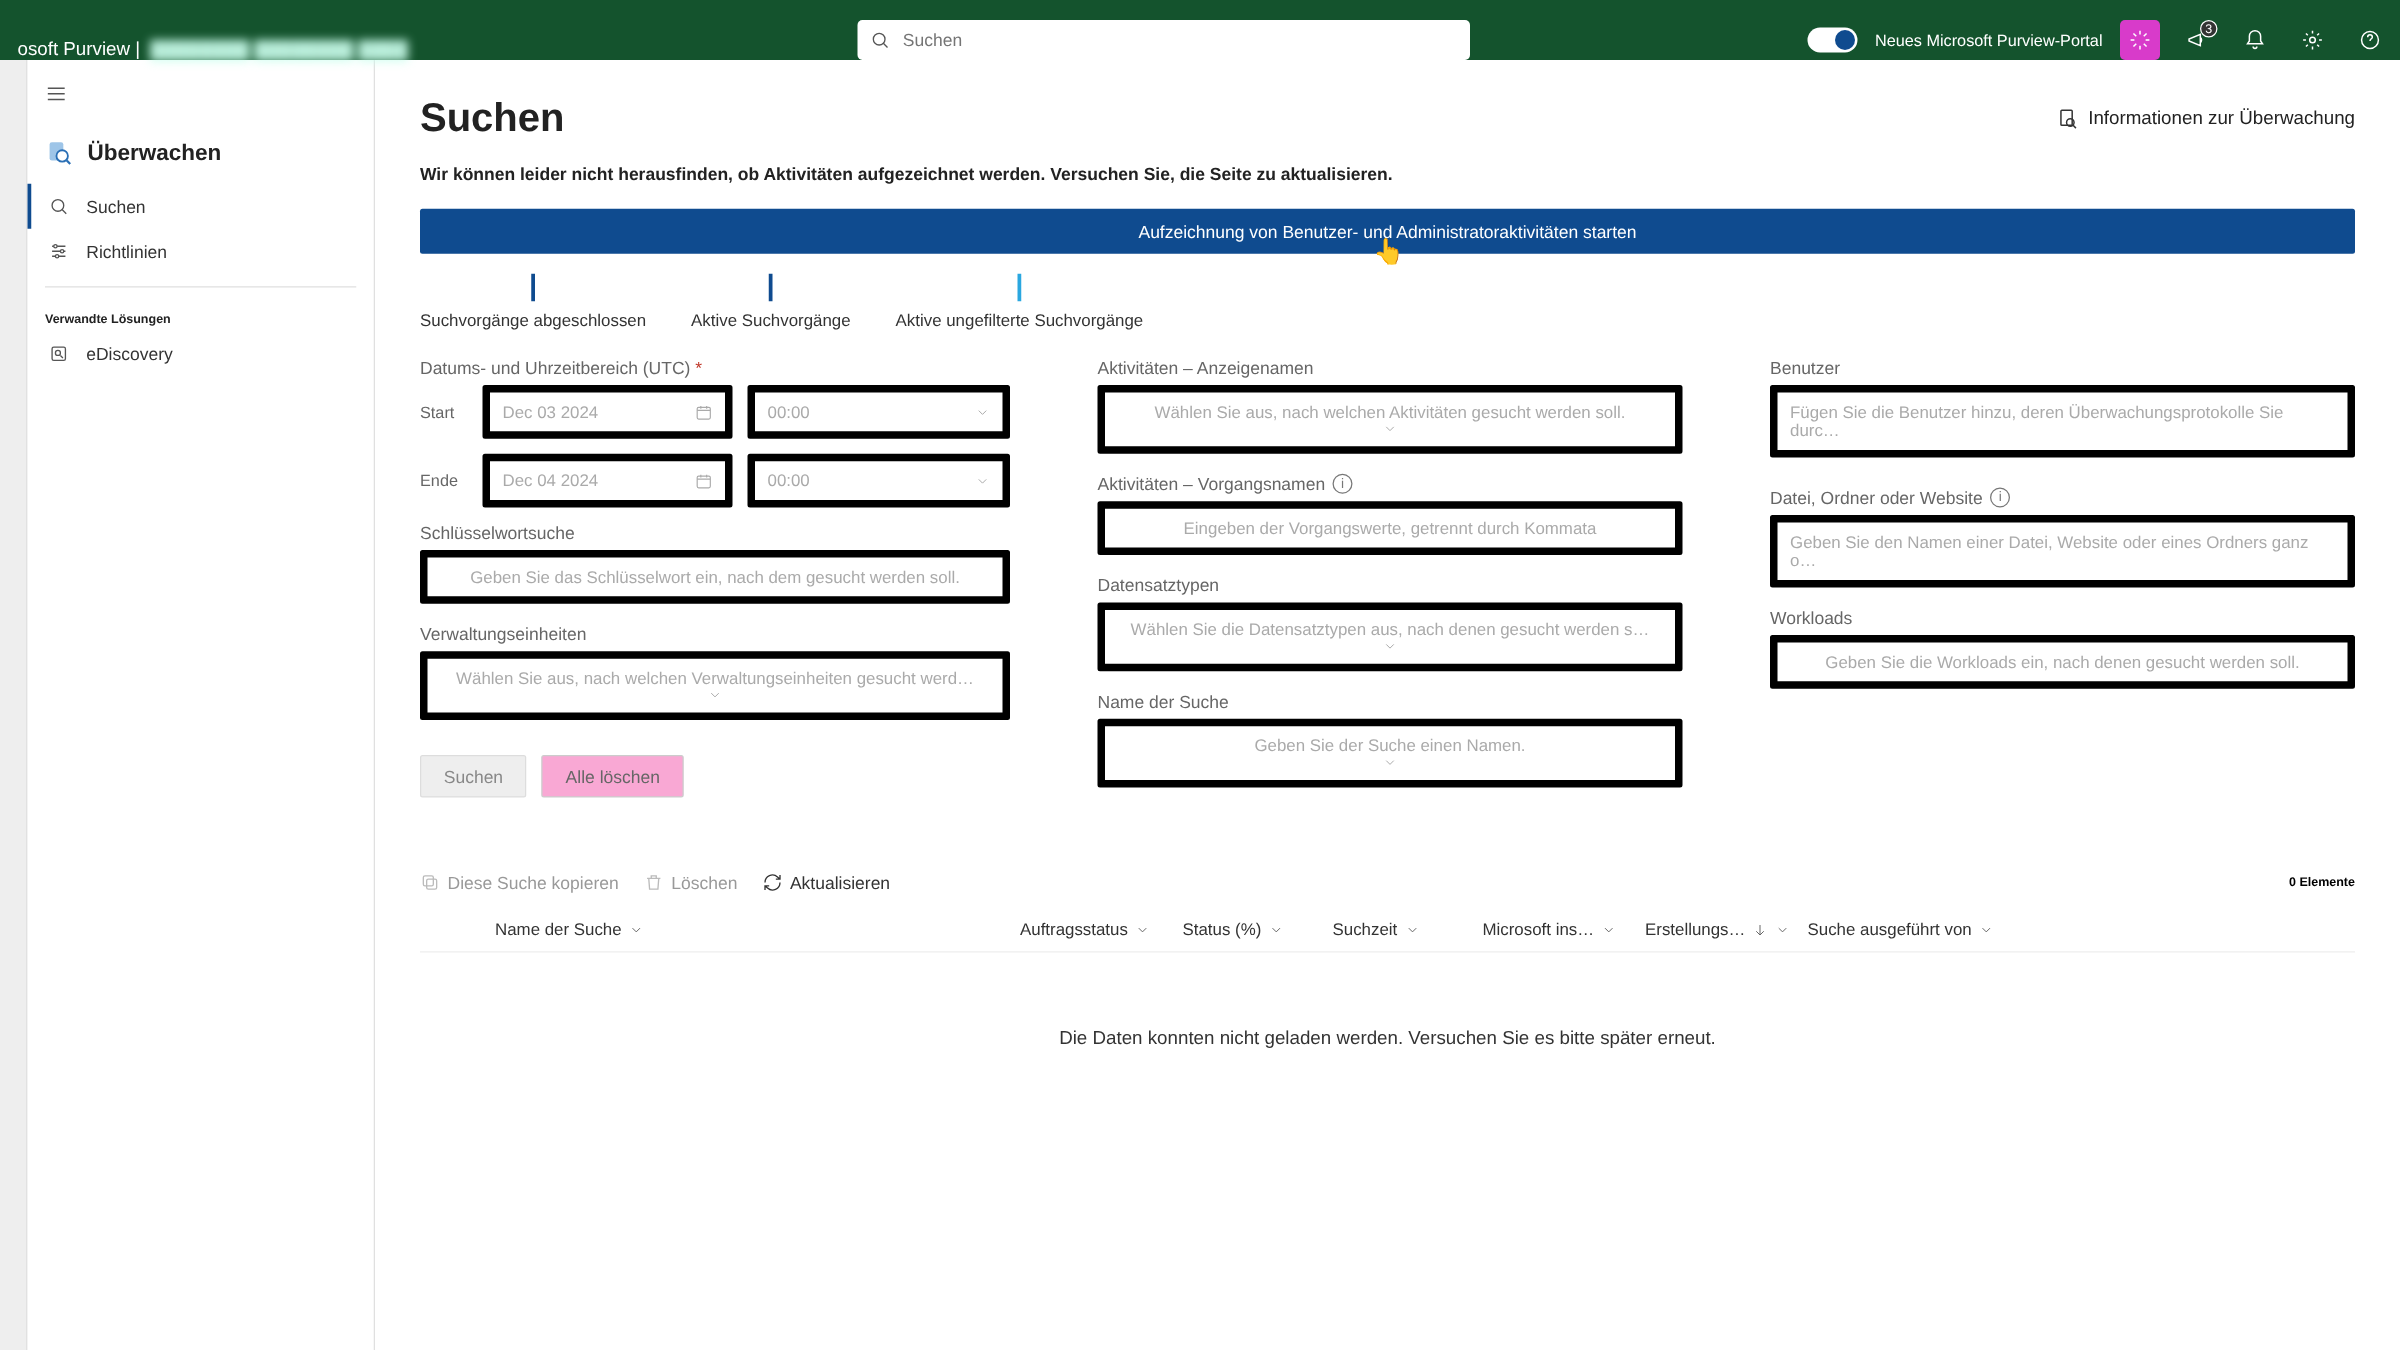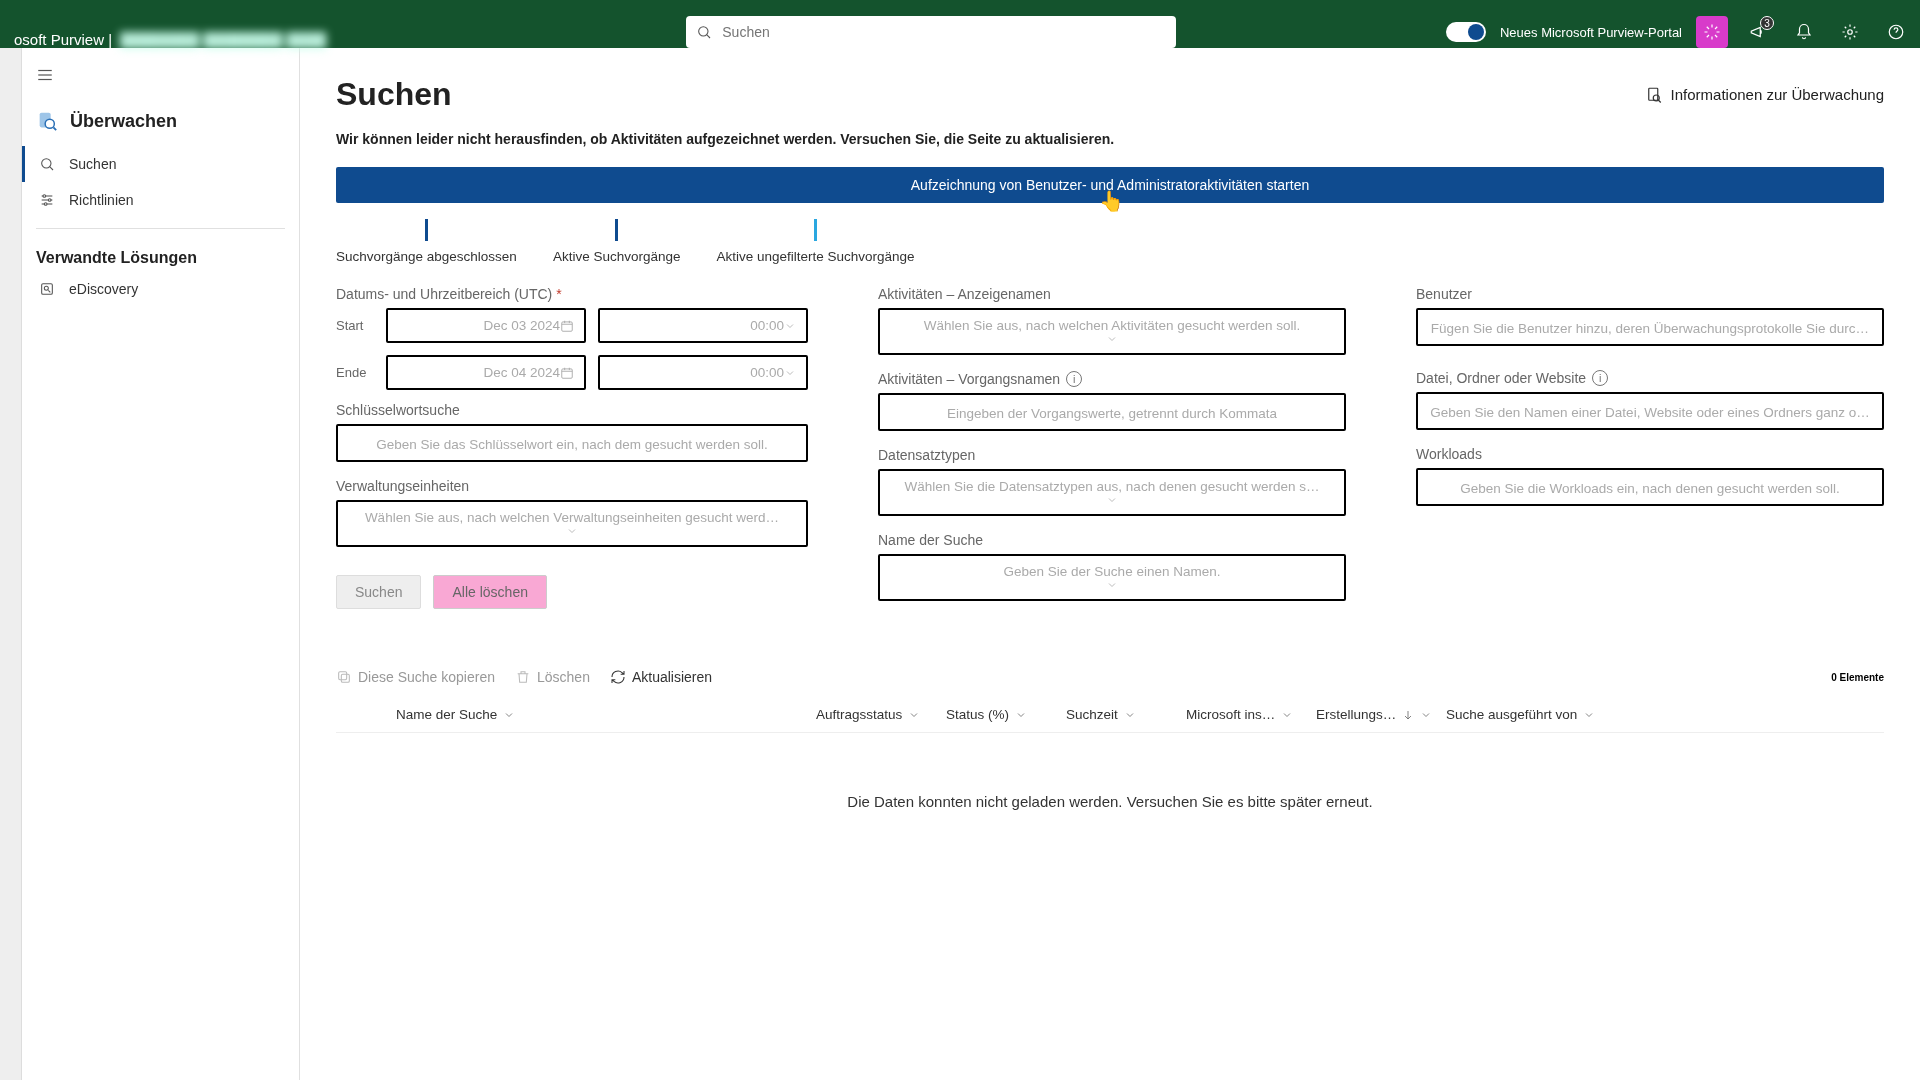--- a/index.html
+++ b/index.html
@@ -26,21 +26,21 @@
 .leftstrip { width: 22px; background: #eee; border-right: 1px solid #ddd; }
 .sidebar { width: 278px; background: #fff; border-right: 1px solid #e0e0e0; padding-top: 10px; }
 .hamburger { padding: 8px 14px; }
 .hamburger svg { stroke: #555; }
 .nav-title { display:flex; align-items:center; gap: 12px; padding: 14px 14px; font-weight:600; font-size: 18px; color: #222; }
 .nav-title svg { width: 22px; height: 22px; }
 .nav-item { display:flex; align-items:center; gap: 14px; padding: 10px 14px 10px 14px; font-size: 14px; color: #333; border-left: 3px solid transparent; cursor:pointer;}
 .nav-item.active { border-left-color: #0f4b8f; font-weight: 500; }
 .nav-item svg { width: 16px; height: 16px; stroke: #555; }
 .nav-sep { height: 1px; background: #e0e0e0; margin: 10px 14px; }
-.nav-section { padding: 10px 14px 4px; font-size: 16px; font-weight: 600; color: #222; }
+.nav-section { padding: 10px 14px 4px; font-size: 10px; font-weight: 600; color: #222; }
 
 
 .main { flex: 1; background: #fff; padding: 28px 36px; overflow: auto; }
 .title-row { display:flex; align-items:center; justify-content: space-between; }
 .title-row h1 { font-size: 32px; font-weight: 700; color: #222; }
 .info-link { display:flex; align-items:center; gap:8px; font-size: 15px; color: #222; }
 .info-link svg { width: 18px; height: 18px; }
 .warn { font-size: 14px; font-weight: 600; color: #222; margin-top: 18px; }
 
 .big-btn { background: #0f4b8f; color: #fff; text-align: center; padding: 10px; font-size: 14px; border-radius: 2px; margin-top: 20px; cursor: pointer; position: relative;}
@@ -49,21 +49,21 @@
 .legend { display:flex; gap: 36px; margin-top: 16px; }
 .legend-item { display:flex; align-items:center; gap:8px; font-size: 13.5px; color: #333; flex-direction: column; }
 .legend-bar { width: 3px; height: 22px; }
 
 .form-grid { display:flex; gap: 70px; margin-top: 22px; }
 .col { flex: 1; }
 .label { font-size: 14px; color: #666; margin-bottom: 6px; }
 .label.req::after { content: " *"; color: #c0392b; }
 .datetime-row { display:flex; align-items:center; gap: 12px; margin-bottom: 12px; }
 .small-label { font-size: 13px; color: #666; width: 38px; }
-.input-box, .select-box { background: #fff; border: 2px solid #000000; color: #aaa; font-size: 13.5px; padding: 8px 10px; border-radius: 2px; display:flex; align-items:center; justify-content:flex-end; }
+.input-box, .select-box { background: #fff; border: 6px solid #000000; color: #aaa; font-size: 13.5px; padding: 8px 10px; border-radius: 2px; display:flex; align-items:center; justify-content:space-between; }
 .date-box { width: 200px; }
 .time-box { width: 210px; }
 .full-input { width: 100%; min-height: 38px; flex-direction: column; }
 .info-icon { display:inline-flex; width:16px; height:16px; border:1.5px solid #777; border-radius:50%; align-items:center; justify-content:center; font-size:11px; color:#777; margin-left:6px; vertical-align:middle;}
 .label-row { display:flex; align-items:flex-start; margin-bottom:6px; }
 
 .btn-row { display:flex; gap:12px; margin-top: 28px; }
 .btn { padding: 8px 18px; border-radius: 2px; font-size: 14px; cursor: pointer; }
 .btn-primary { background: #eee; color: #888; border: 1px solid #ddd; }
 .btn-secondary { background: #f9a8d4; color: #666; border: 1px solid #ccc; }

